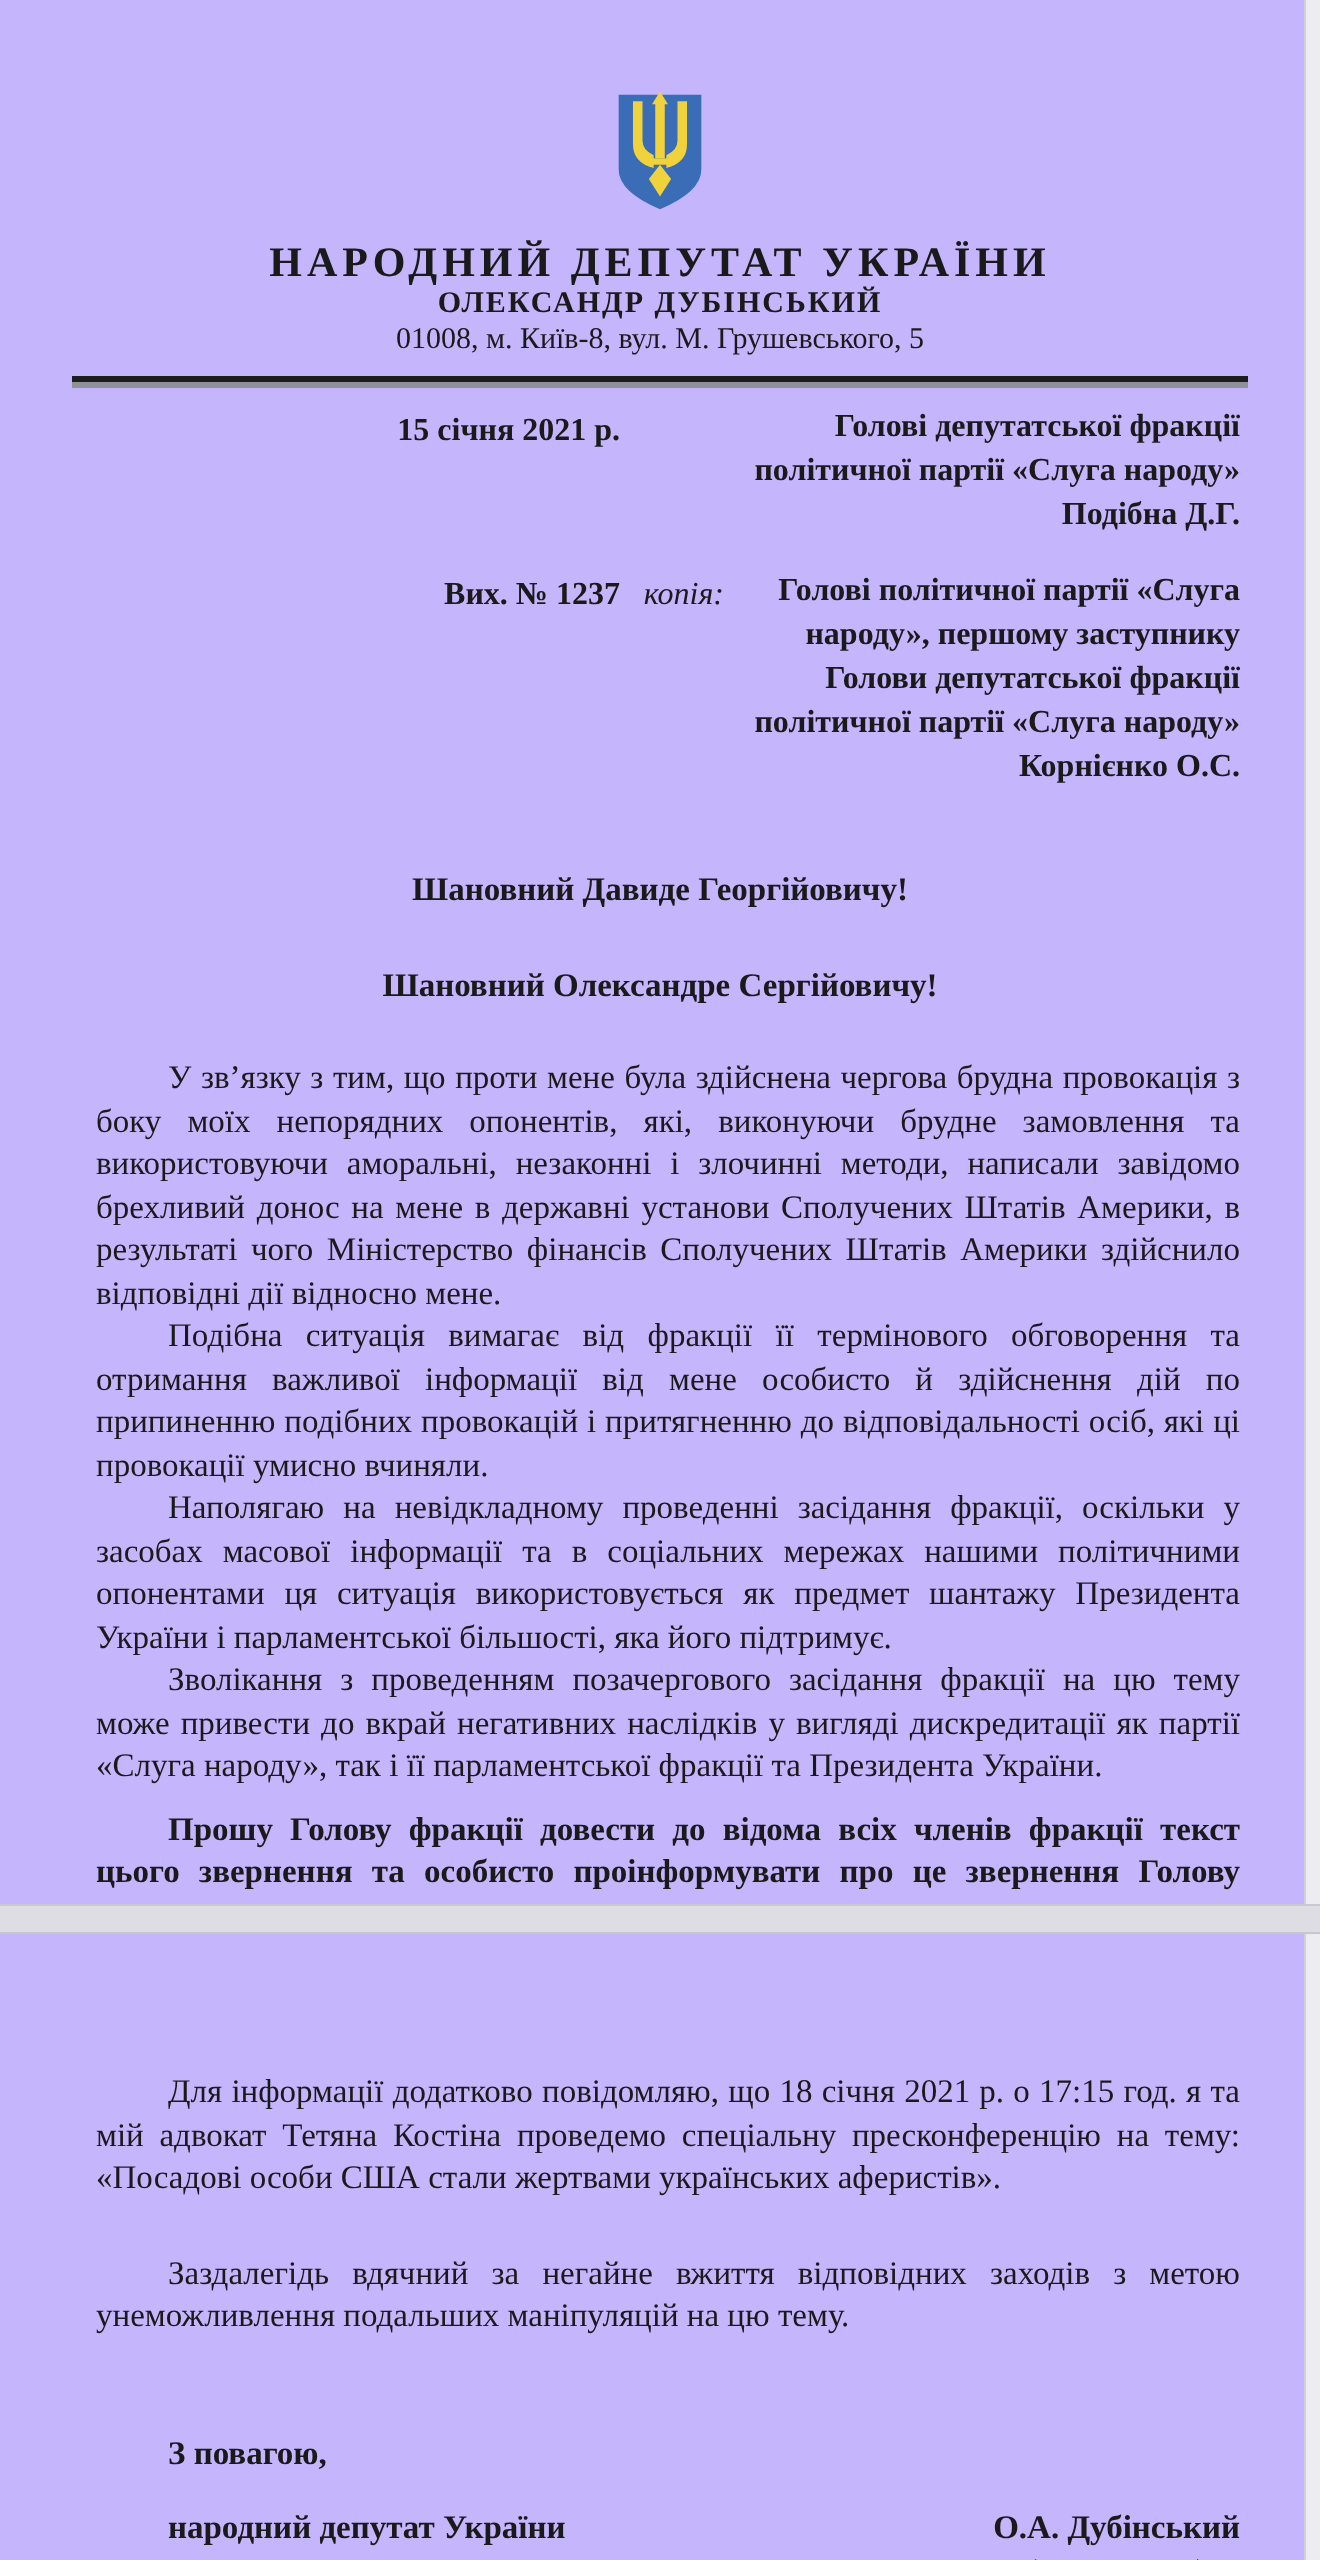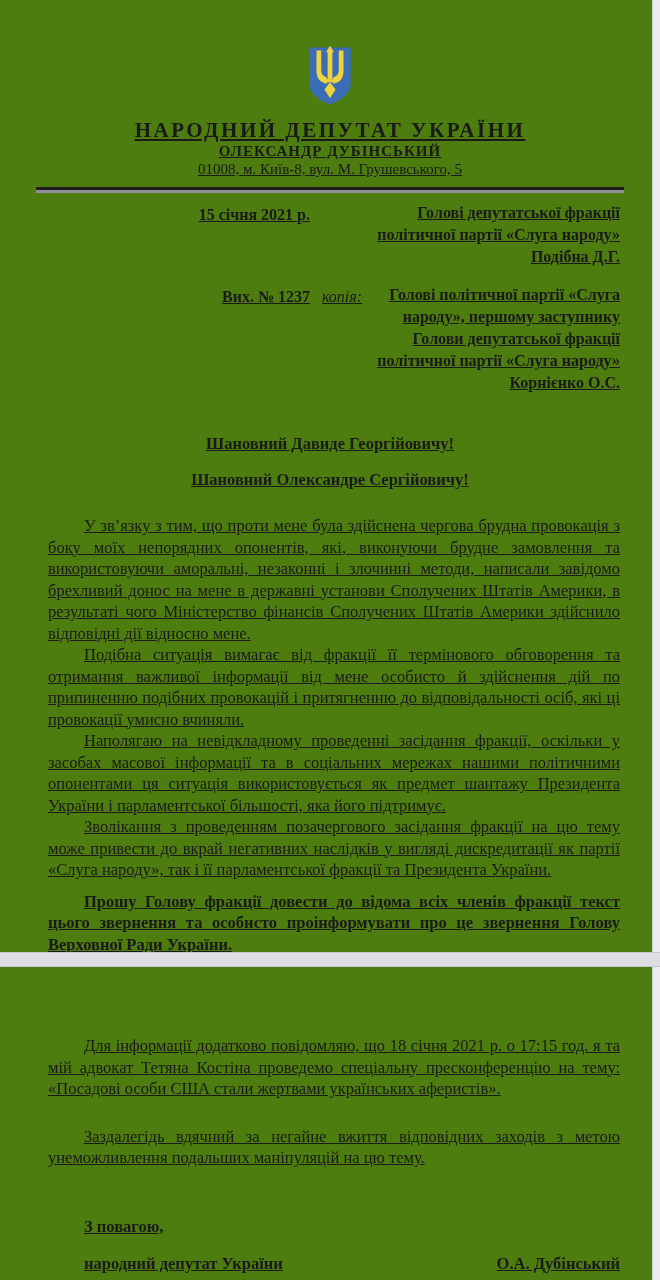--- a/index.html
+++ b/index.html
@@ -10,21 +10,21 @@
     color: #1a1a1a;
     position: relative;
     overflow: hidden;
   }
   .right-edge {
     position: absolute; top: 0; right: 0; bottom: 0;
     width: 7px; background: #ededf1;
     border-left: 1px solid #d0d0d7;
     z-index: 5;
   }
-  .page { position: relative; background: #4d7c0f; text-decoration: underline; }
+  .page { position: relative; background: #c4b5fd; }
   .page-1 { height: 952px; overflow: hidden; }
   .page-2 { height: 315px; overflow: hidden; }
   .page-divider {
     height: 13px;
     background: #dddde3;
     border-top: 1px solid #c8c8cf;
     border-bottom: 1px solid #c6c6cd;
     position: relative; z-index: 6;
   }
 
@@ -58,21 +58,21 @@
   .date-cell, .ref-cell { font-weight: bold; padding-top: 2px; }
   .copy-cell { font-style: italic; padding-top: 2px; }
   .addr-block { font-weight: bold; }
   .row-2 { margin-top: 16px; }
 
   
   .salutation {
     text-align: center; font-weight: bold; font-size: 16.5px;
   }
   .sal-1 { margin-top: 40px; }
-  .sal-2 { margin-top: 16px; }
+  .sal-2 { margin-top: 28px; }
   .body-text { margin: 25px 40px 0 48px; }
   .para {
     font-size: 16.5px; line-height: 21.5px;
     text-align: justify; text-indent: 36px;
     margin: 0;
   }
   .para.bold { font-weight: bold; margin-top: 10px; }
 
   
   .page-2 .body-text { margin-top: 0; padding-top: 68px; }

